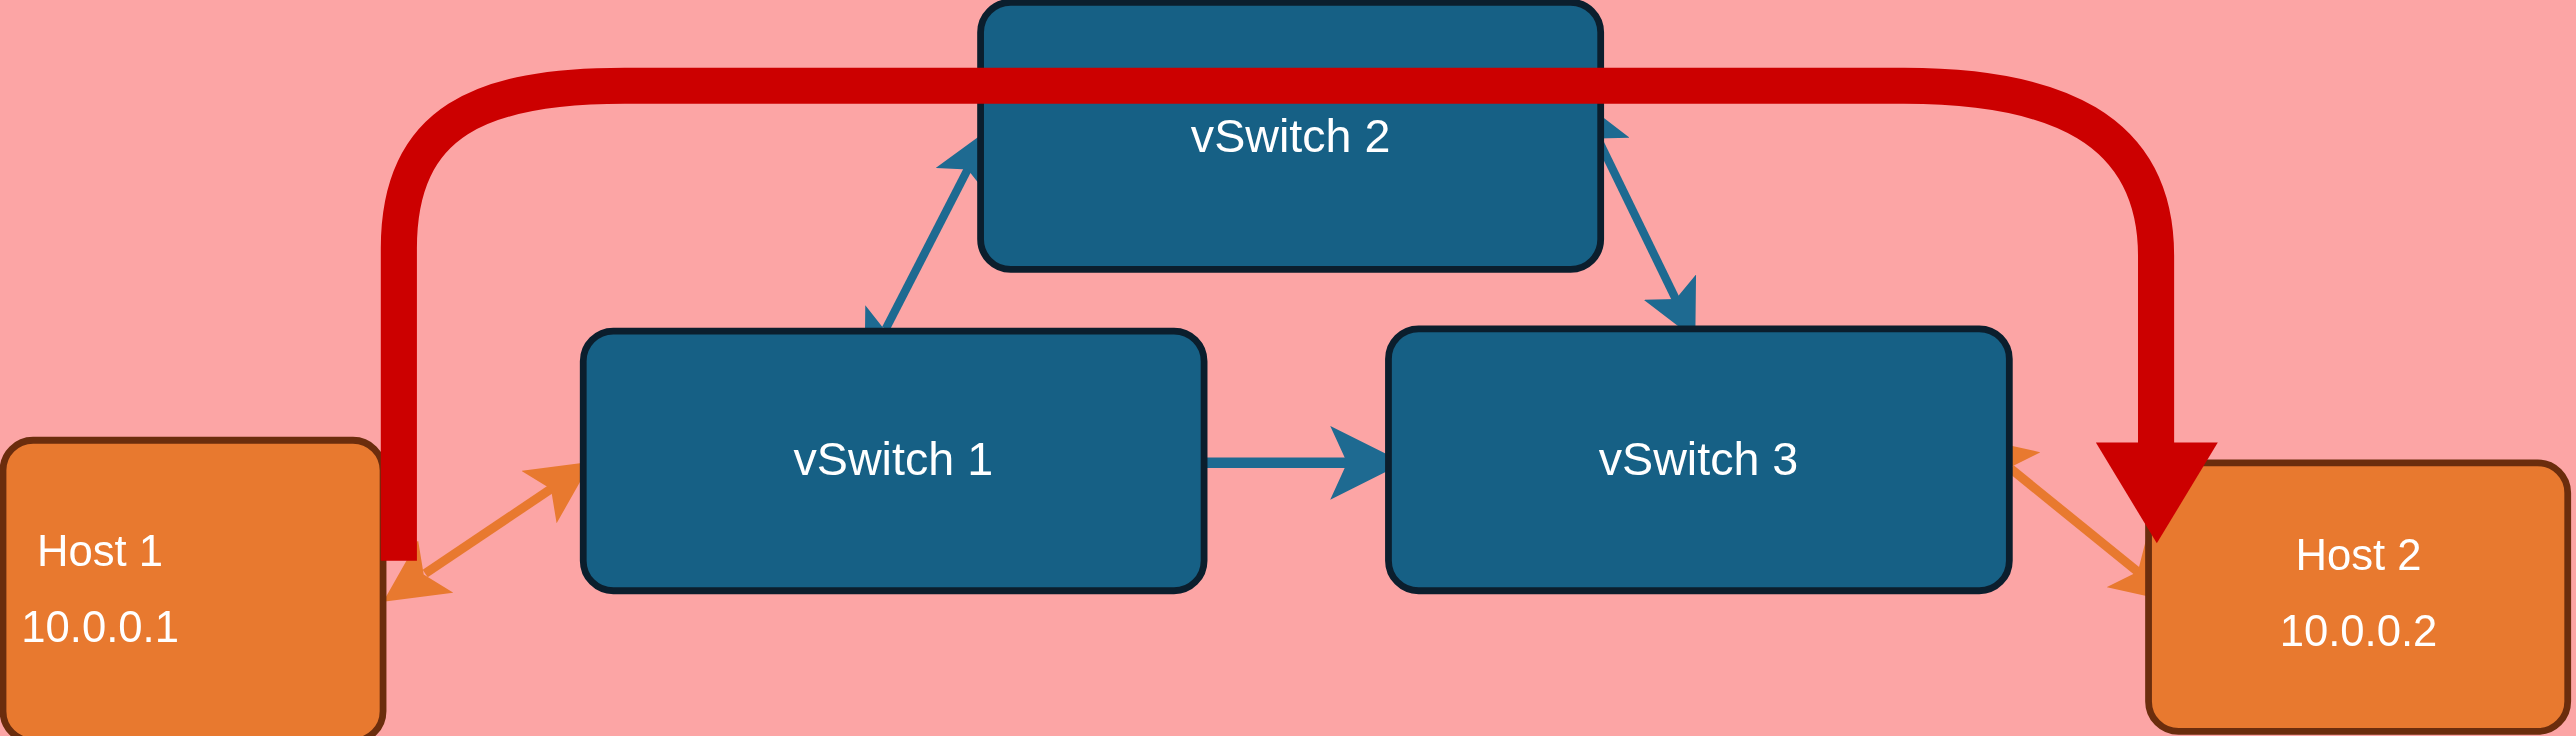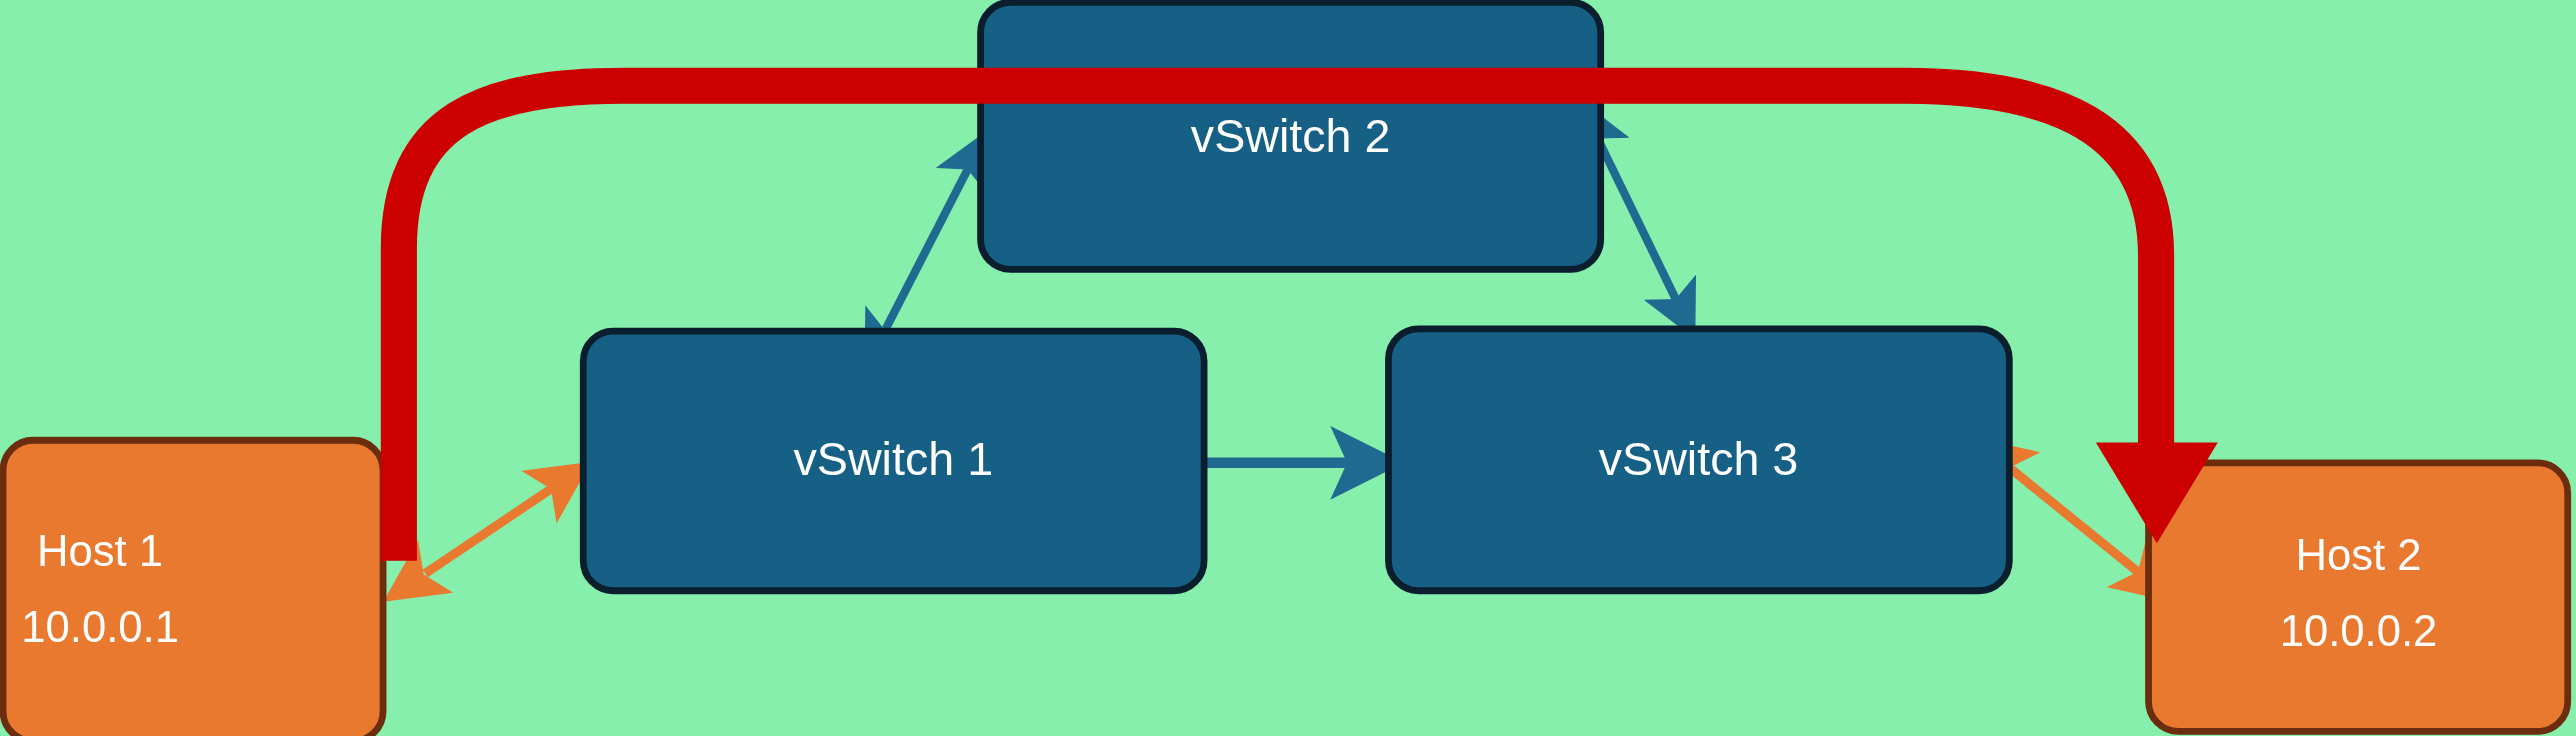--- a/index.html
+++ b/index.html
@@ -4,21 +4,21 @@
 <style>
   html, body {
     margin: 0;
     padding: 0;
     background: #000000;
   }
   #diagram-root {
     position: relative;
     width: 2576px;
     height: 736px;
-    background: #86efac;
+    background: #fca5a5;
     overflow: hidden;
     font-family: "Liberation Sans", sans-serif;
   }
   #diagram-svg {
     position: absolute;
     top: 0;
     left: 0;
     width: 2576px;
     height: 736px;
     display: block;

